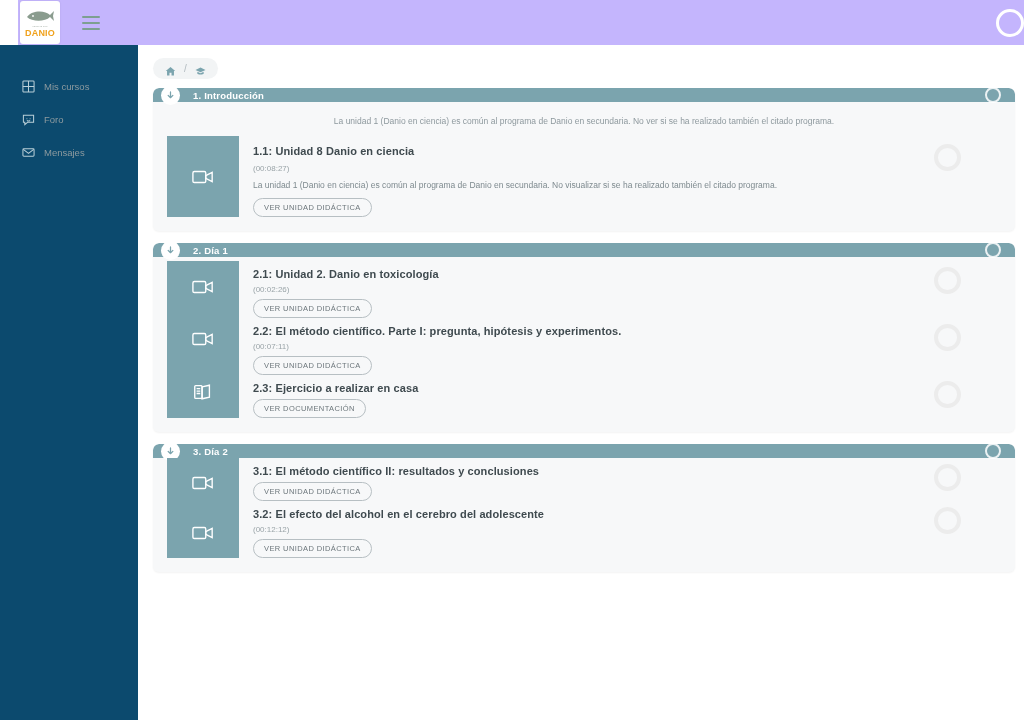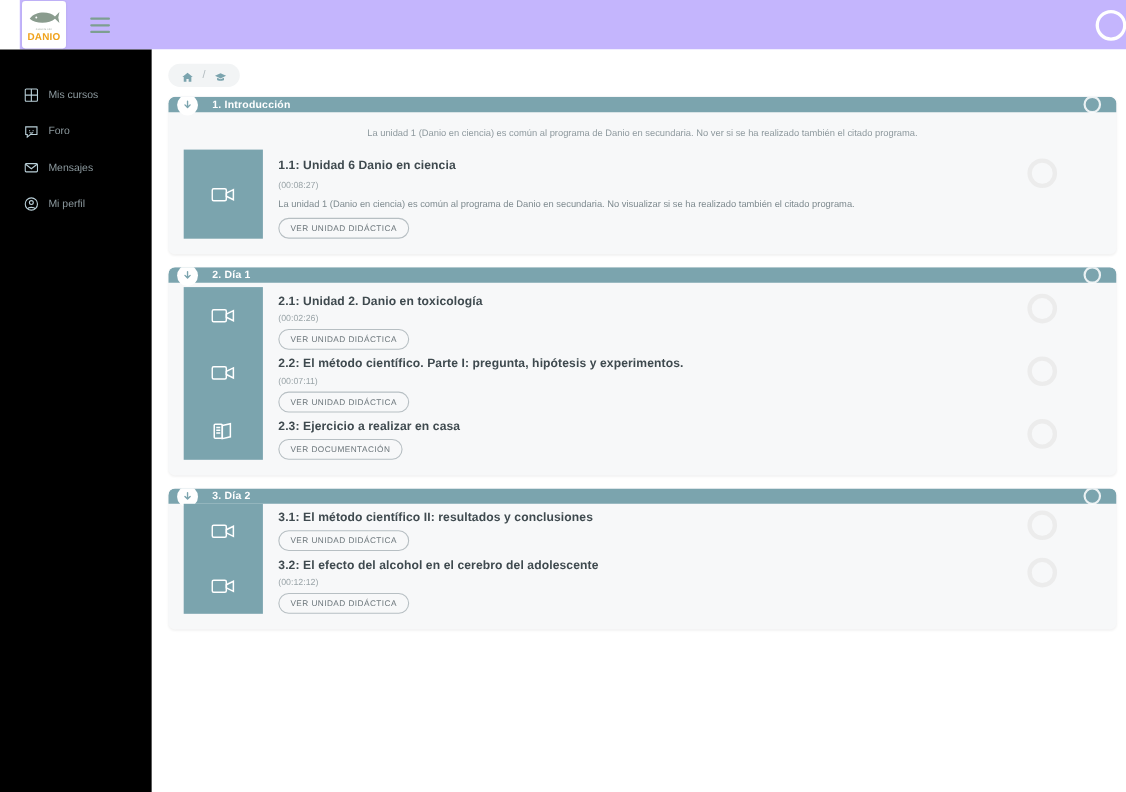--- a/index.html
+++ b/index.html
@@ -52,21 +52,21 @@
   }
   .avatar-cut {
     width: 30px; height: 30px; border-radius: 50%;
     background: #7ba4ae; margin-right: -16px;
   }
 
   
   .sidebar {
     position: absolute; top: 45px; left: 0;
     width: 138px; height: 675px;
-    background: #000000;
+    background: #0c4a6e;
   }
   .side-item {
     display: flex; align-items: center;
     height: 33px; padding-left: 22px;
     cursor: pointer;
   }
   .side-item:nth-child(1){ margin-top: 25px; }
   .side-item { margin-bottom: 0; }
   .side-ico {
     width: 13px; height: 13px; margin-right: 9px;
@@ -225,30 +225,20 @@
     <span class="side-ico">
       <svg viewBox="0 0 14 14" fill="none" stroke="currentColor" stroke-width="1.1">
         <rect x="1" y="3" width="12" height="8" rx="1"></rect>
           <path d="M1.4 3.6 7 8l5.6-4.4"></path>
       </svg>
     </span>
     <span class="side-label">Mensajes</span>
   </div>
 
 
-  <div class="side-item">
-    <span class="side-ico">
-      <svg viewBox="0 0 14 14" fill="none" stroke="currentColor" stroke-width="1.1">
-        <circle cx="7" cy="7" r="6"></circle>
-          <circle cx="7" cy="5.5" r="1.9"></circle>
-        <path d="M3.3 11.6c.8-1.8 6.6-1.8 7.4 0"></path>
-      </svg>
-    </span>
-    <span class="side-label">Mi perfil</span>
-  </div>
 </div>
 
 <div class="main">
 
   <div class="breadcrumb">
     <span class="bc-ico">
       <svg viewBox="0 0 14 14" fill="currentColor">
           <path d="M7 1.4 1 6.3h1.6V12h3.1V8.6h2.6V12h3.1V6.3H13z"></path>
         </svg>
     </span>
@@ -279,21 +269,21 @@
       <div class="thumb-col">
         <div class="thumb-cell">
           <svg viewBox="0 0 24 18" fill="none" stroke="currentColor" stroke-width="1.5">
             <rect x="1" y="3" width="14" height="12" rx="1.5"></rect>
               <path d="M15 7.5 22 4v10l-7-3.5z"></path>
           </svg>
         </div>
       </div>
       <div class="items-col">
         <div class="item">
-          <div class="item-title">1.1: Unidad 6 Danio en ciencia</div>
+          <div class="item-title">1.1: Unidad 8 Danio en ciencia</div>
           <div class="item-dur">(00:08:27)</div>
           <div class="item-desc">La unidad 1 (Danio en ciencia) es común al programa de Danio en secundaria. No visualizar si se ha realizado también el citado programa.</div>
           <button class="item-btn">VER UNIDAD DIDÁCTICA</button>
           <span class="item-ring"></span>
         </div>
       </div>
     </div>
   </div>
 
   

